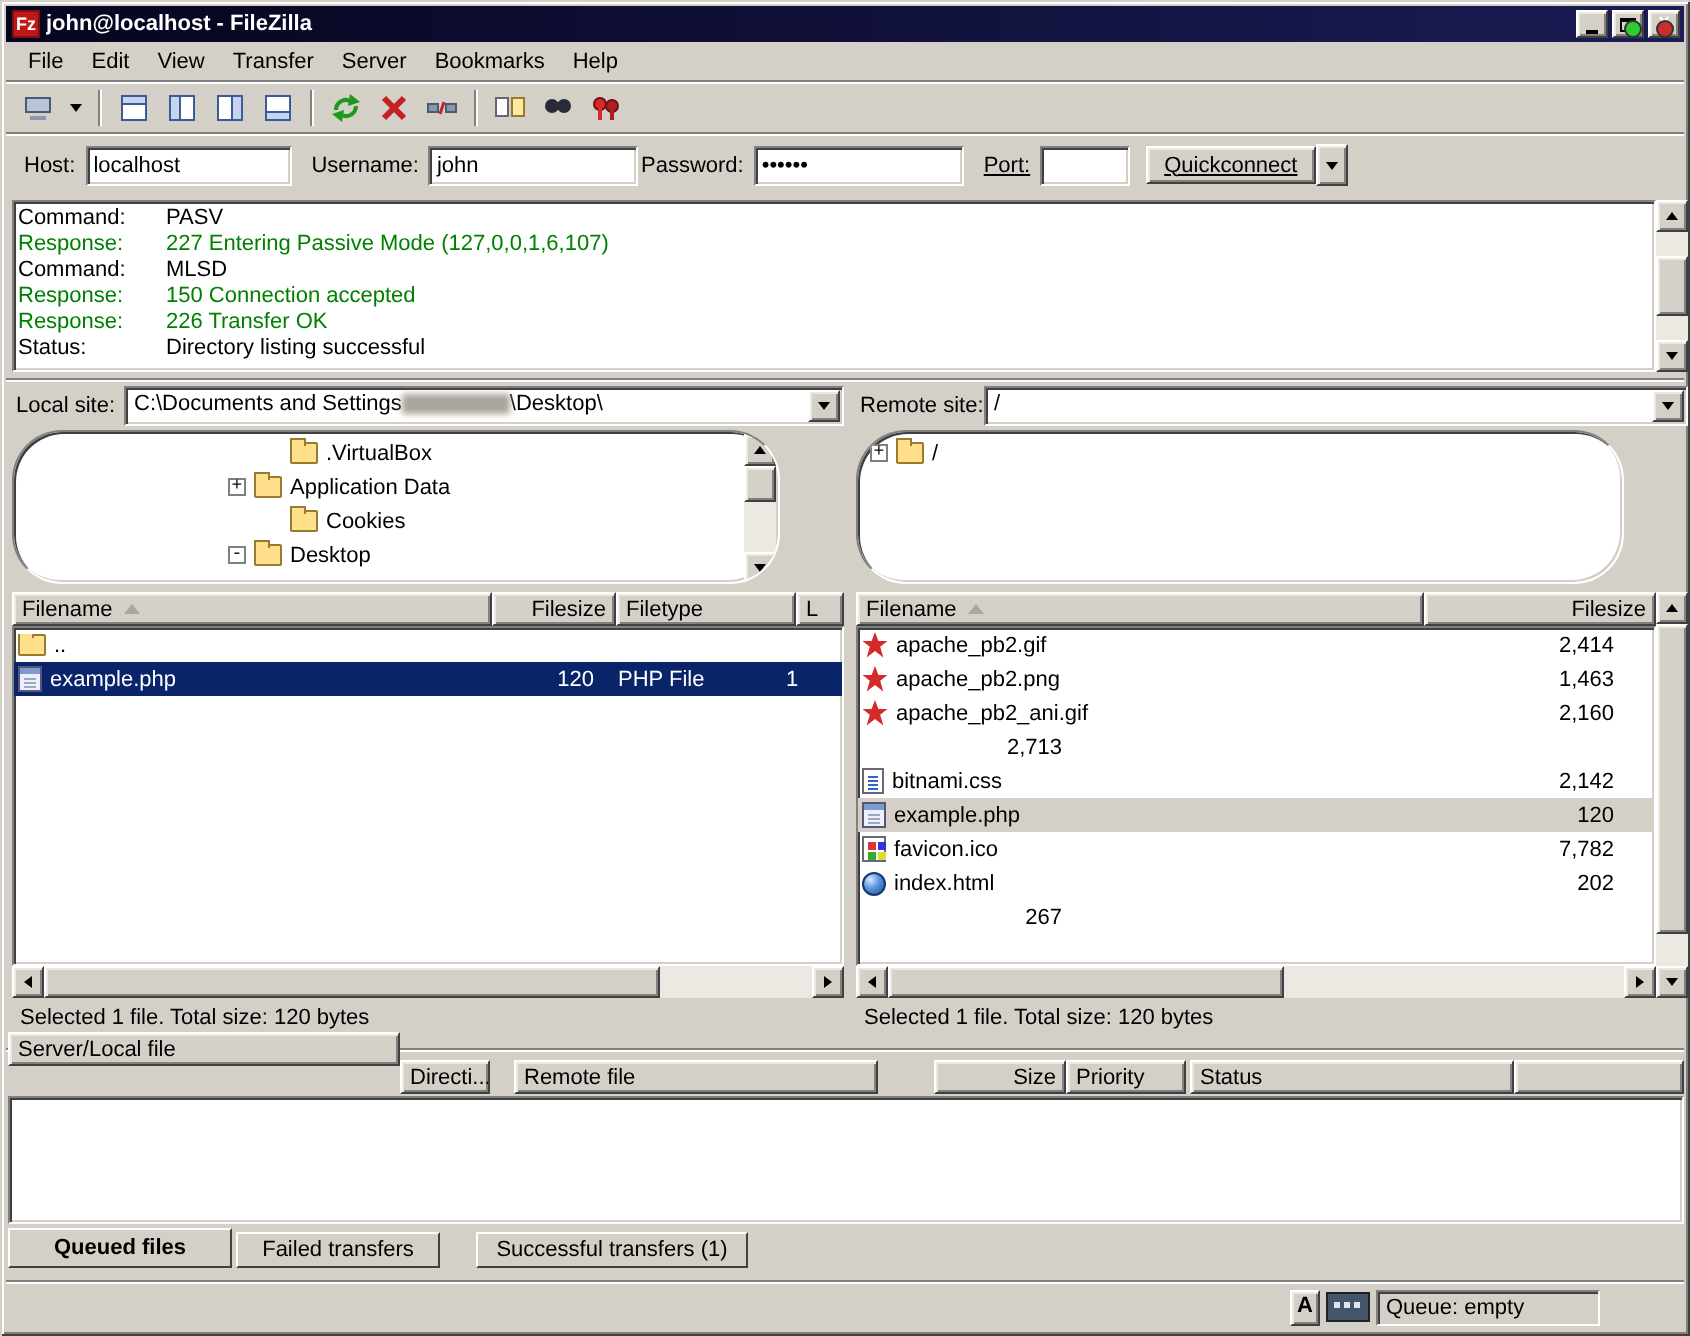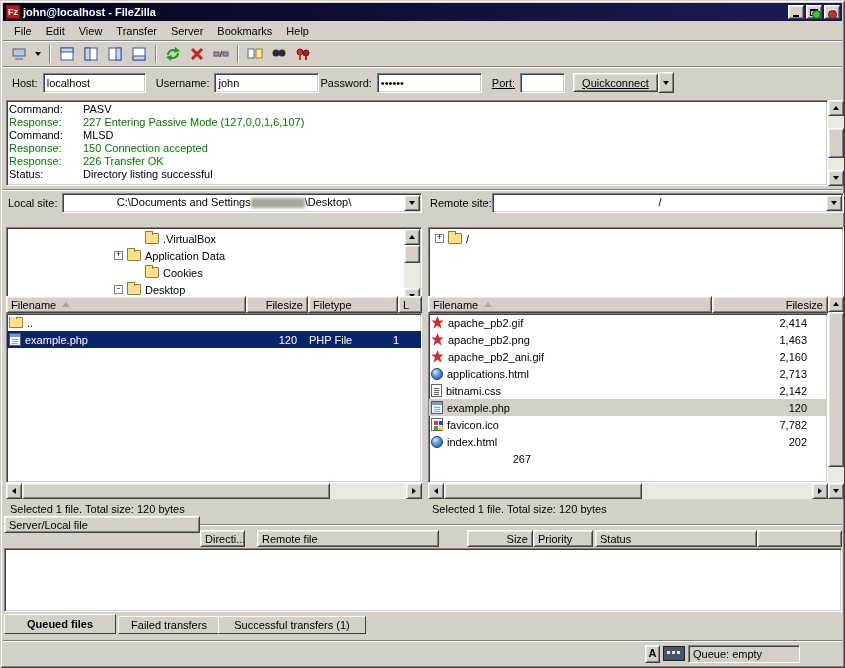--- a/index.html
+++ b/index.html
@@ -67,26 +67,26 @@
   .hsb { position:absolute; height:16px; display:flex; flex-direction:row; }
   .sb-btn { flex:none; width:16px; height:16px; display:flex; align-items:center; justify-content:center; }
   .sb-track { flex:1; position:relative; background:#ece9e2; }
   .sb-thumb { position:absolute; }
   .vsb .sb-thumb { left:0; right:0; }
   .hsb .sb-thumb { top:0; bottom:0; }
 
   
   .sitelabel { position:absolute; top:197px; }
   .combo { position:absolute; top:193px; height:20px; }
-  .combo .val { display:block; padding:2px 20px 2px 4px; white-space:nowrap; overflow:hidden;text-align:center; }
+  .combo .val { display:block; padding:2px 20px 2px 4px; white-space:nowrap; overflow:hidden; }
   .combo .dd { position:absolute; right:1px; top:1px; bottom:1px; width:16px; display:flex; align-items:center; justify-content:center; }
   .redacted { display:inline-block; width:54px; height:10px; background:#aaa69d; filter:blur(1.5px); vertical-align:middle; }
 
   
-  .treebox { position:absolute; top:227px; width:416px; height:77px; overflow:hidden; }
+  .treebox { position:absolute; top:215px; width:384px; height:77px; overflow:hidden;border-radius:25px; }
   .treerow { display:flex; align-items:center; height:17px; white-space:nowrap; }
   .expander { width:9px; height:9px; flex:none; background:#fff; border:1px solid #808080;
     font:9px/7px "Liberation Mono",monospace; text-align:center; margin-right:4px; }
 
   
   .icon { display:inline-block; position:relative; flex:none; margin-right:4px; vertical-align:middle; }
   .icon-folder { width:14px; height:11px; background:#ffe early; background:#ffdf8a; border:1px solid #9a7b2d; border-radius:1px; }
   .icon-folder::before { content:""; position:absolute; top:-3px; left:-1px; width:6px; height:3px;
     background:#ffdf8a; border:1px solid #9a7b2d; border-bottom:none; }
   .icon-php { width:12px; height:13px; background:#eef; border:1px solid #557; }
@@ -421,24 +421,20 @@
       <span class="cell r-size">1,463</span>
     </div>
     <div class="lrow">
       <span class="cell r-name">
           <span class="icon icon-star"></span>
           <span>apache_pb2_ani.gif</span>
         </span>
       <span class="cell r-size">2,160</span>
     </div>
     <div class="lrow">
-      <span class="cell r-name">
-          <span class="icon icon-ball"></span>
-          <span>applications.html</span>
-        </span>
       <span class="cell r-size">2,713</span>
     </div>
     <div class="lrow">
       <span class="cell r-name">
           <span class="icon icon-css"></span>
           <span>bitnami.css</span>
         </span>
       <span class="cell r-size">2,142</span>
     </div>
     <div class="lrow sel-inactive">
@@ -527,21 +523,21 @@
   <div class="hcell raised" style="left:757px; top:530px; width:85px;"></div>
 
   <div class="qbody sunken-white"></div>
 
   <div class="tab active" style="left:4px; top:614px; height:20px; width:112px;">
       <span>Queued files</span>
     </div>
   <div class="tab" style="left:118px; top:616px; height:18px; width:102px;">
       <span>Failed transfers</span>
     </div>
-  <div class="tab" style="left:218px; top:616px; height:18px; width:148px;">
+  <div class="tab" style="left:238px; top:616px; height:18px; width:136px;">
       <span>Successful transfers (1)</span>
     </div>
 
   <div class="statusbar"></div>
   <div class="sb-cell-text raised" style="left:645px; width:15px; padding:1px 0; text-align:center; font-weight:bold;">A</div>
   <div class="kbicon" style="left:663px; top:646px; width:22px; height:15px;"></div>
   <div class="sb-cell-text sunken-white" style="left:688px; width:112px; background:#d4d0c8;">Queue: empty</div>
   <div class="led" style="left:812px; background:#2ecc2e;"></div>
   <div class="led" style="left:828px; background:#cc2e2e;"></div>
 

